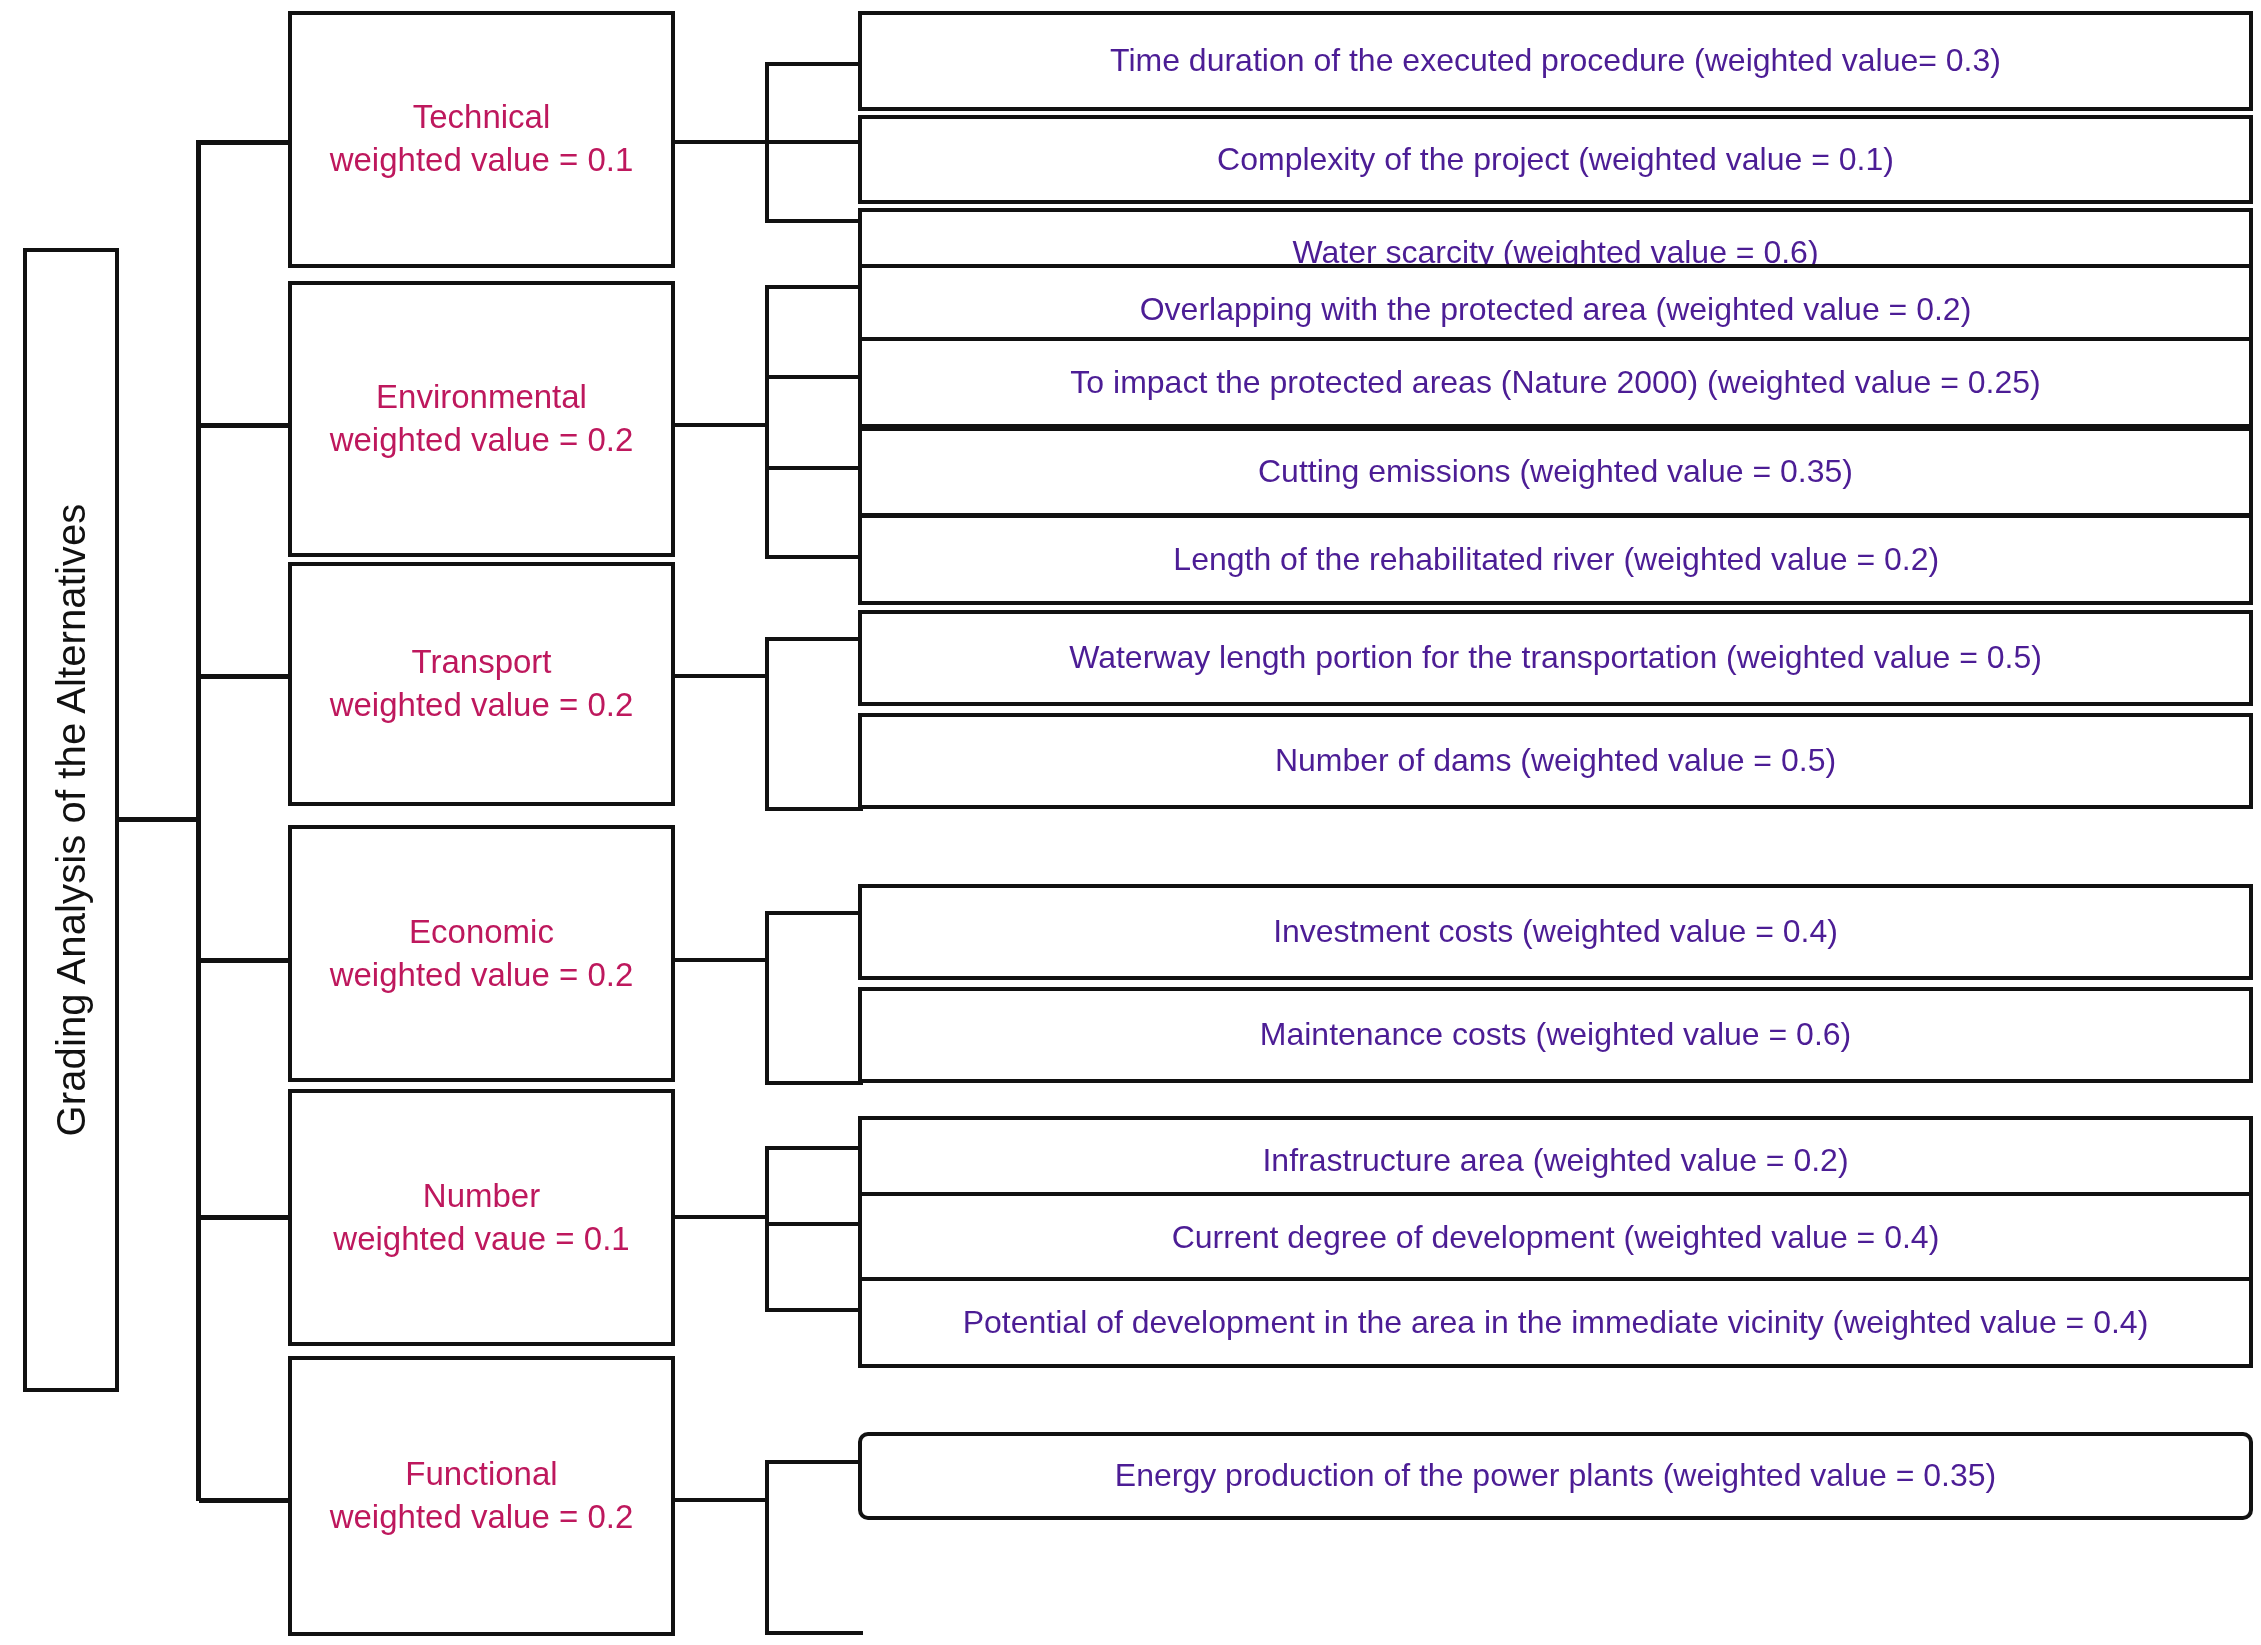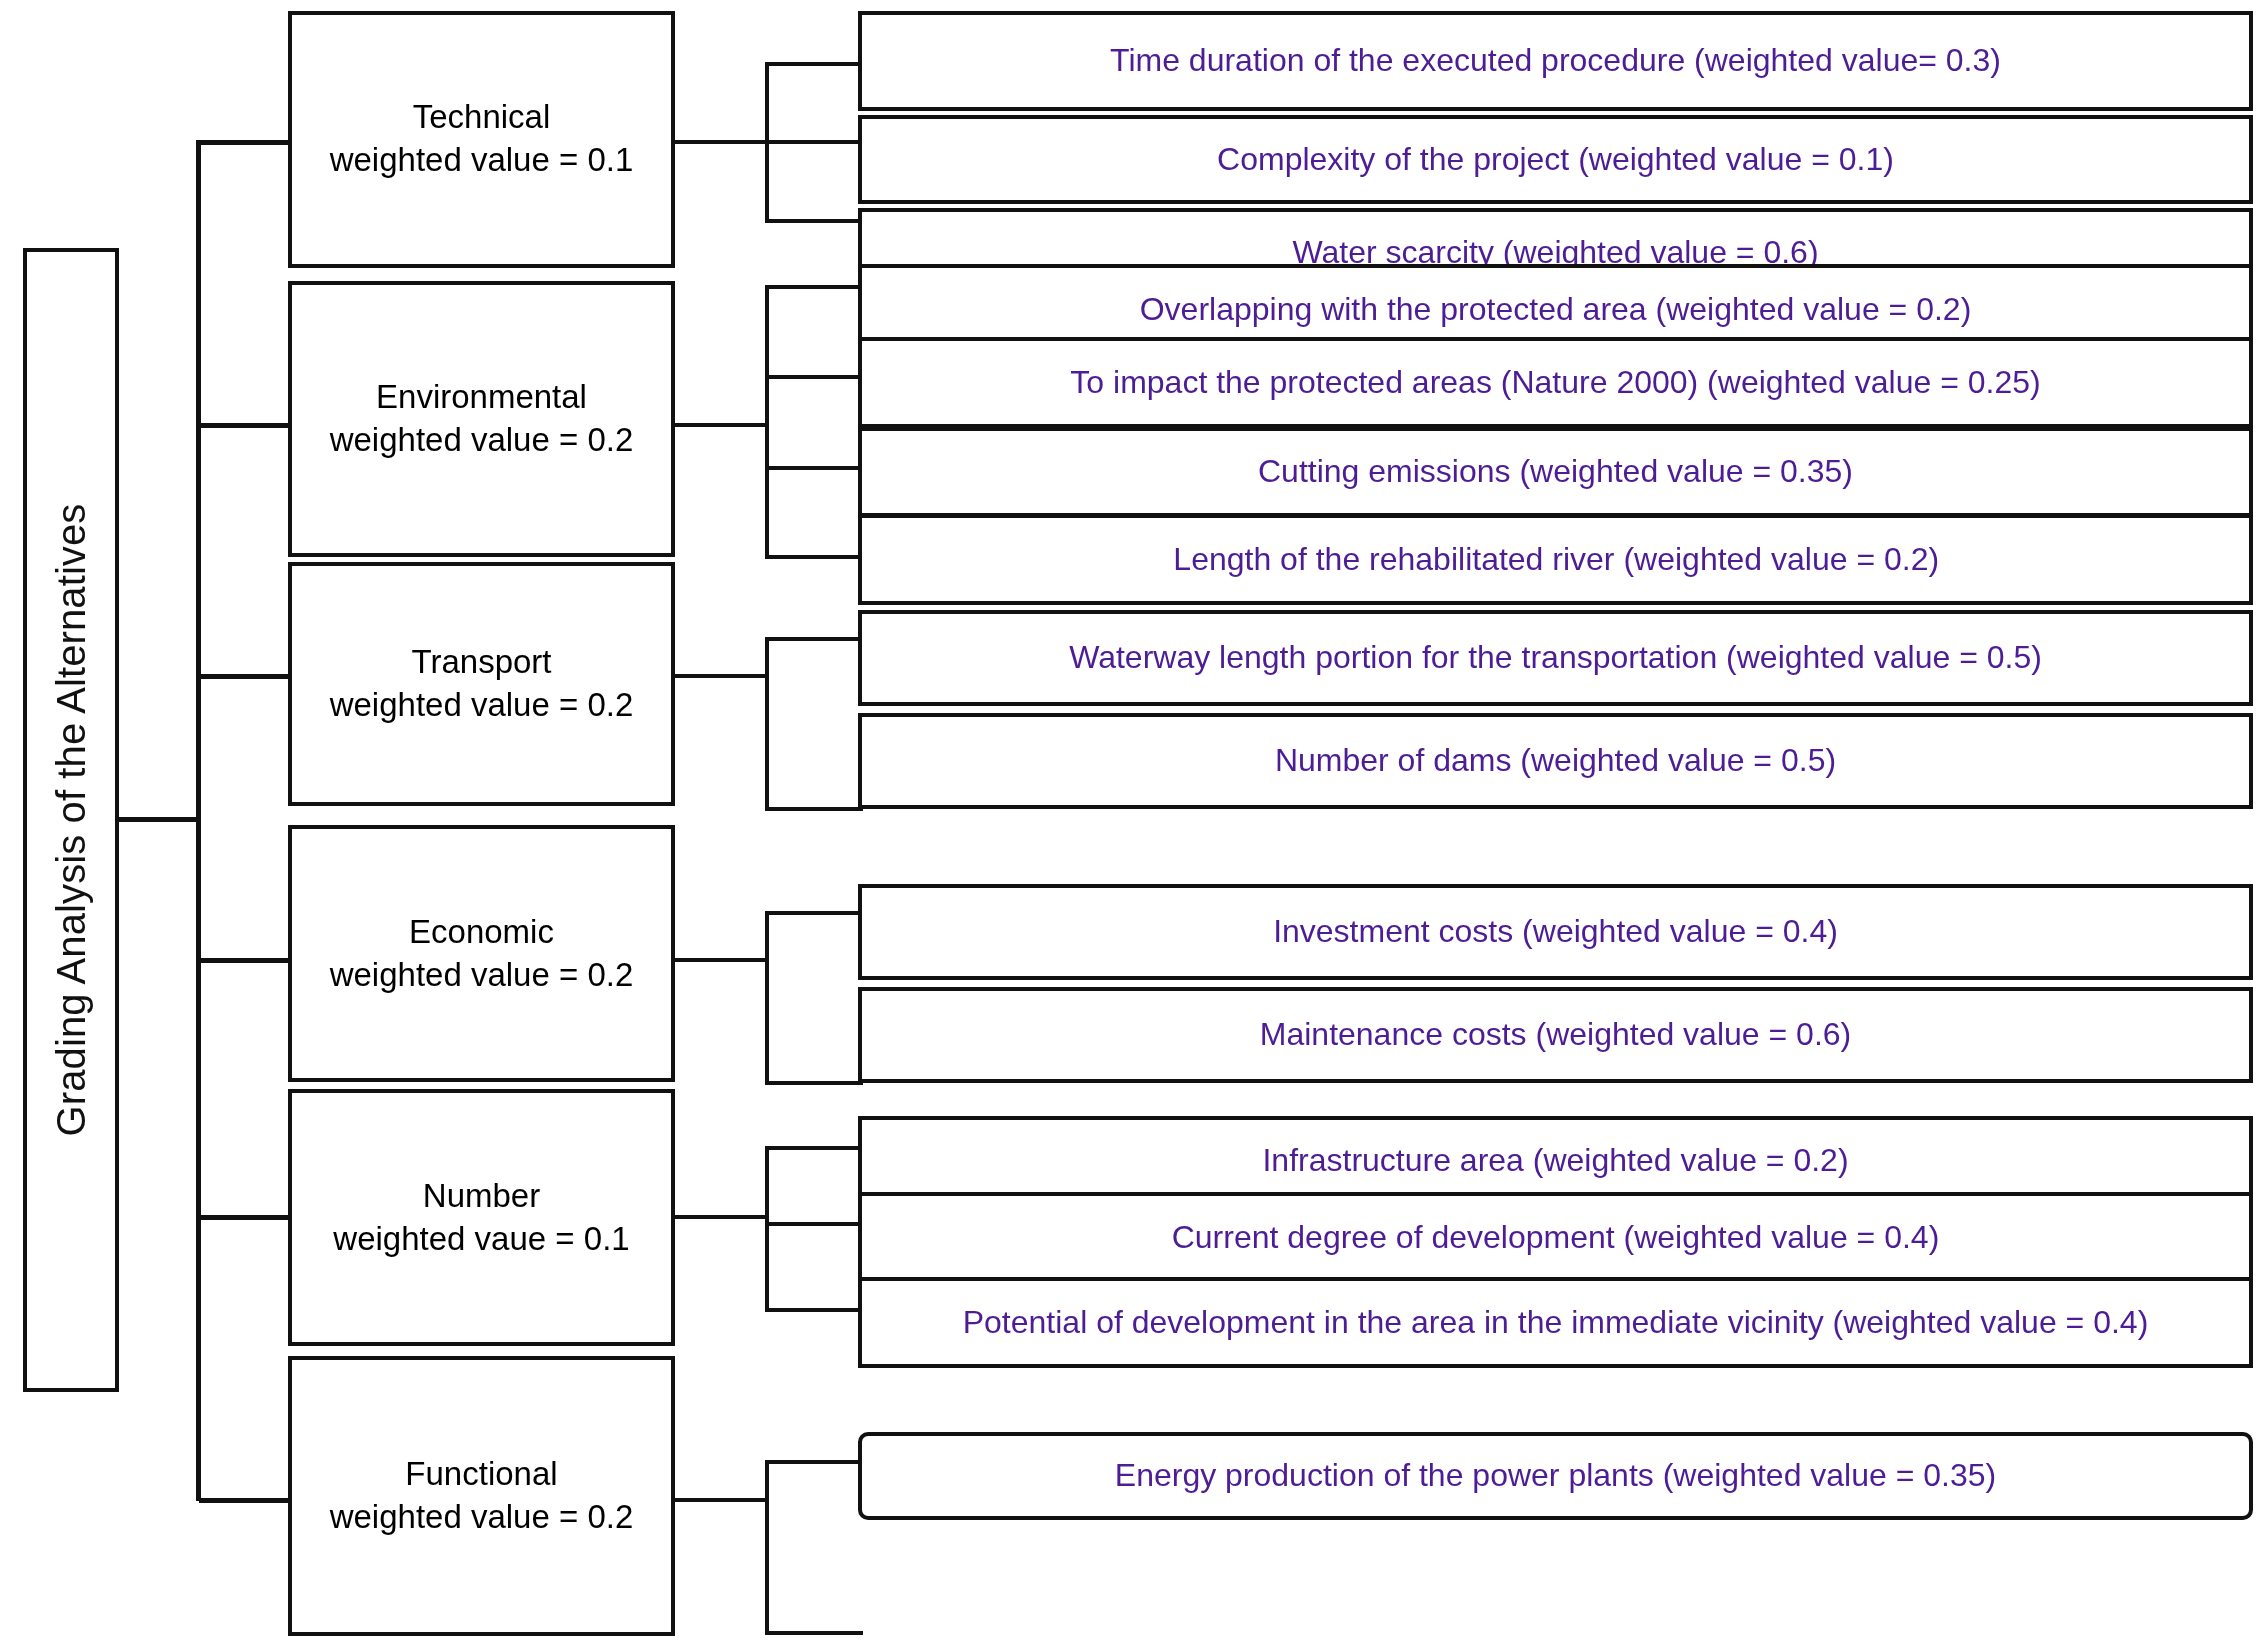--- a/index.html
+++ b/index.html
@@ -74,21 +74,21 @@
     display: flex;
     flex-direction: column;
     align-items: center;
     justify-content: center;
     text-align: center;
     padding: 0 5.4px;
   }
   .cat-line {
     font-size: 33px;
     line-height: 1.30;
-    color: #000000;
+    color: #be185d;
     white-space: nowrap;
   }
 
   
   .crit-box {
     position: absolute;
     left: 858px;
     width: 1395px;
     border: 4.3px solid #111111;
     background: #ffffff;

